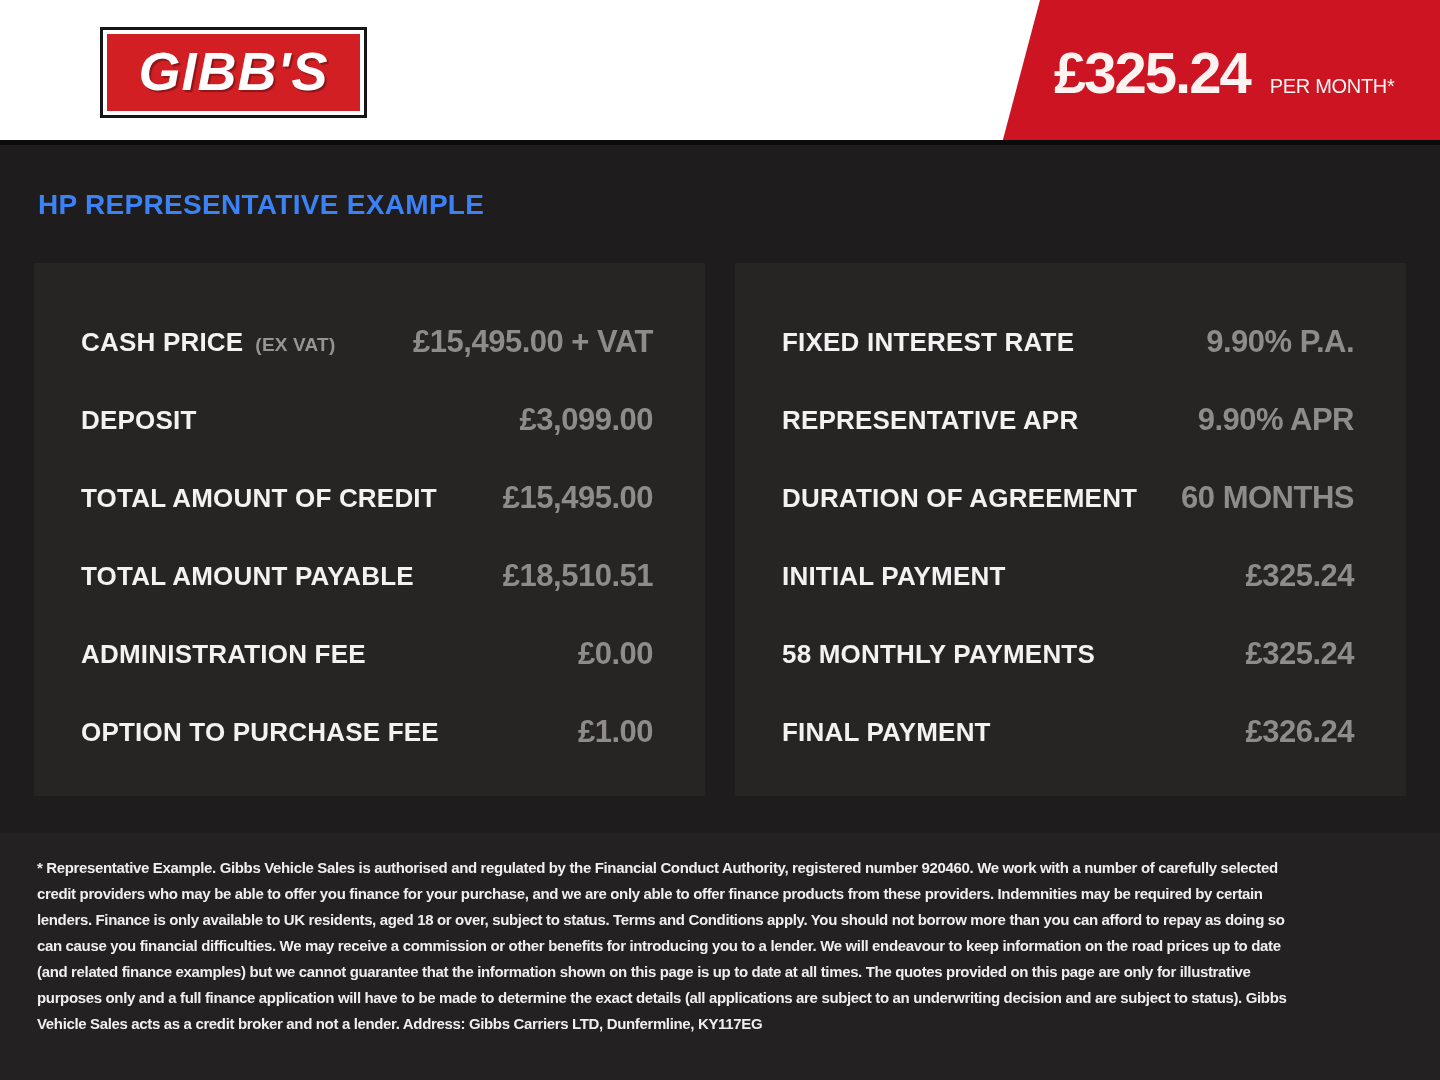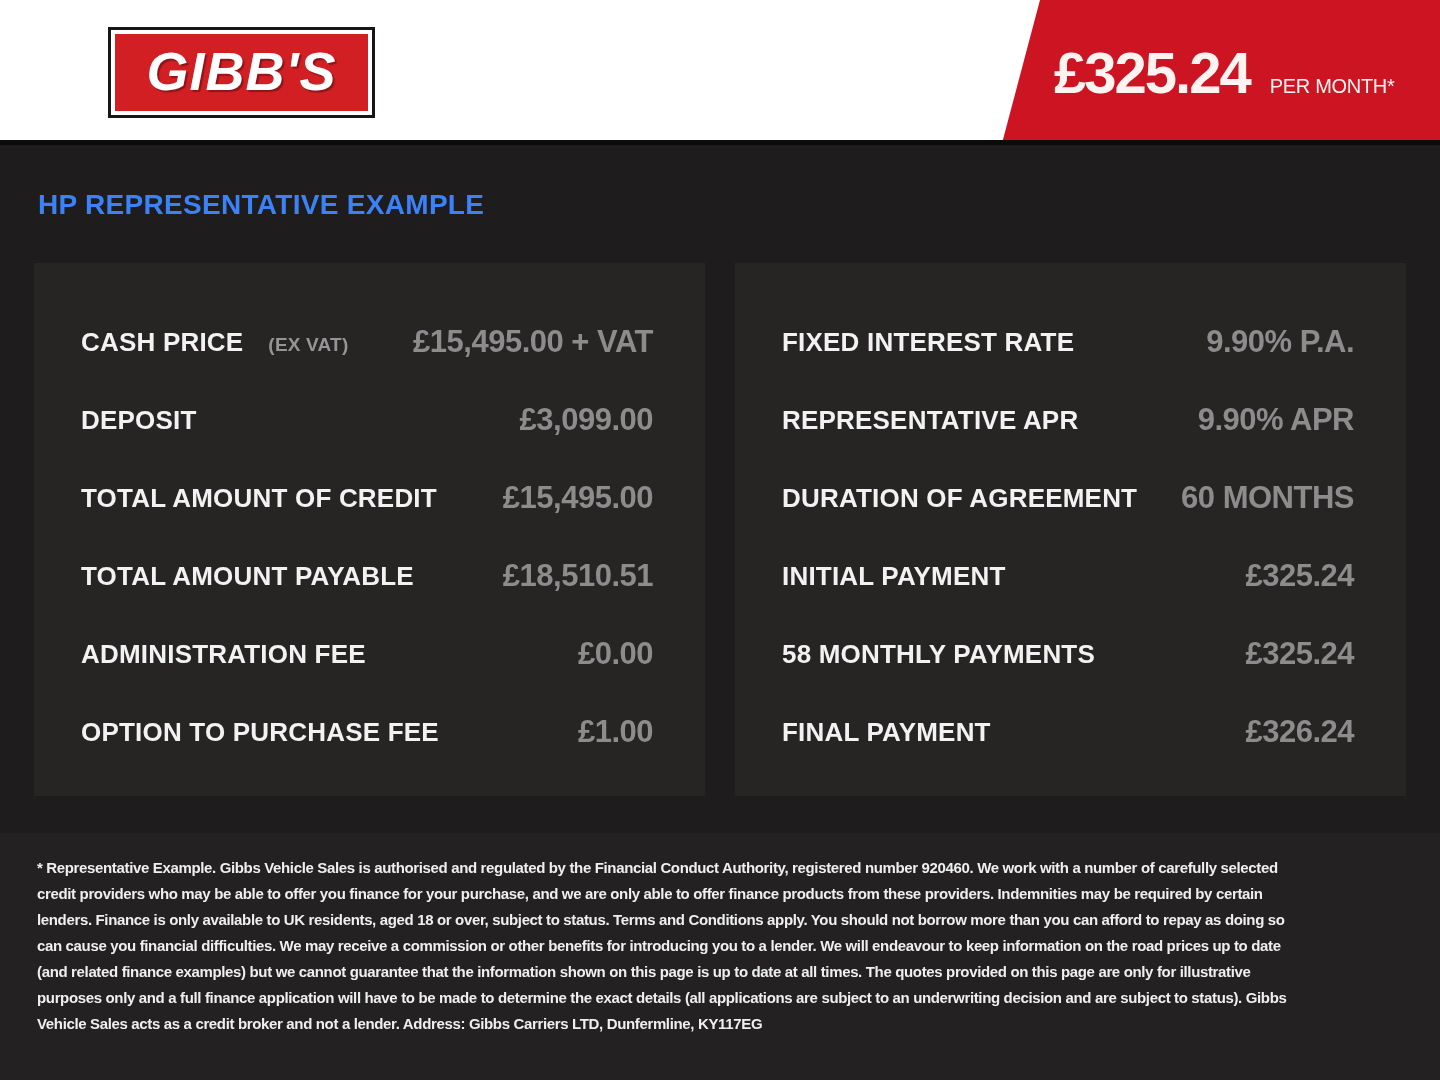--- a/index.html
+++ b/index.html
@@ -23,21 +23,21 @@
   .page{width:1440px;height:1080px;display:flex;flex-direction:column;}
 
   
   .header{
     position:relative;height:145px;flex:0 0 145px;
     background:var(--header-bg);
     border-bottom:5px solid #0b0b0b;
     overflow:hidden;
   }
   .logo-box{
-    position:absolute;left:108px;top:27px;width:267px;height:91px;
+    position:absolute;left:100px;top:27px;width:267px;height:91px;
     background:var(--logo-red);
     border:3px solid #161616;
     box-shadow:inset 0 0 0 4px #ffffff;
     display:flex;align-items:center;justify-content:center;
   }
   .logo-text{
     color:#ffffff;font-weight:700;font-style:italic;
     font-size:54px;letter-spacing:1px;
     text-shadow:2px 2px 1px rgba(60,10,10,0.45);
     padding-bottom:4px;
@@ -70,21 +70,21 @@
   }
   .panels{display:flex;gap:30px;margin-top:42px;}
   .panel{
     width:673px;height:533px;
     background:var(--panel-bg);
     padding:40px 52px 0 47px;
   }
   .frow{
     height:78px;display:flex;align-items:center;justify-content:space-between;
   }
-  .flabel-group{display:flex;align-items:baseline;gap:25px;}
+  .flabel-group{display:flex;align-items:baseline;gap:12px;}
   .flabel{
     color:var(--label-color);font-weight:700;font-size:26px;letter-spacing:0.2px;
     white-space:nowrap;
   }
   .fnote{
     color:var(--note-color);font-weight:700;font-size:19px;letter-spacing:0.2px;
   }
   .fvalue{
     color:var(--value-color);font-weight:700;font-size:31px;letter-spacing:-0.5px;
     white-space:nowrap;text-align:right;

